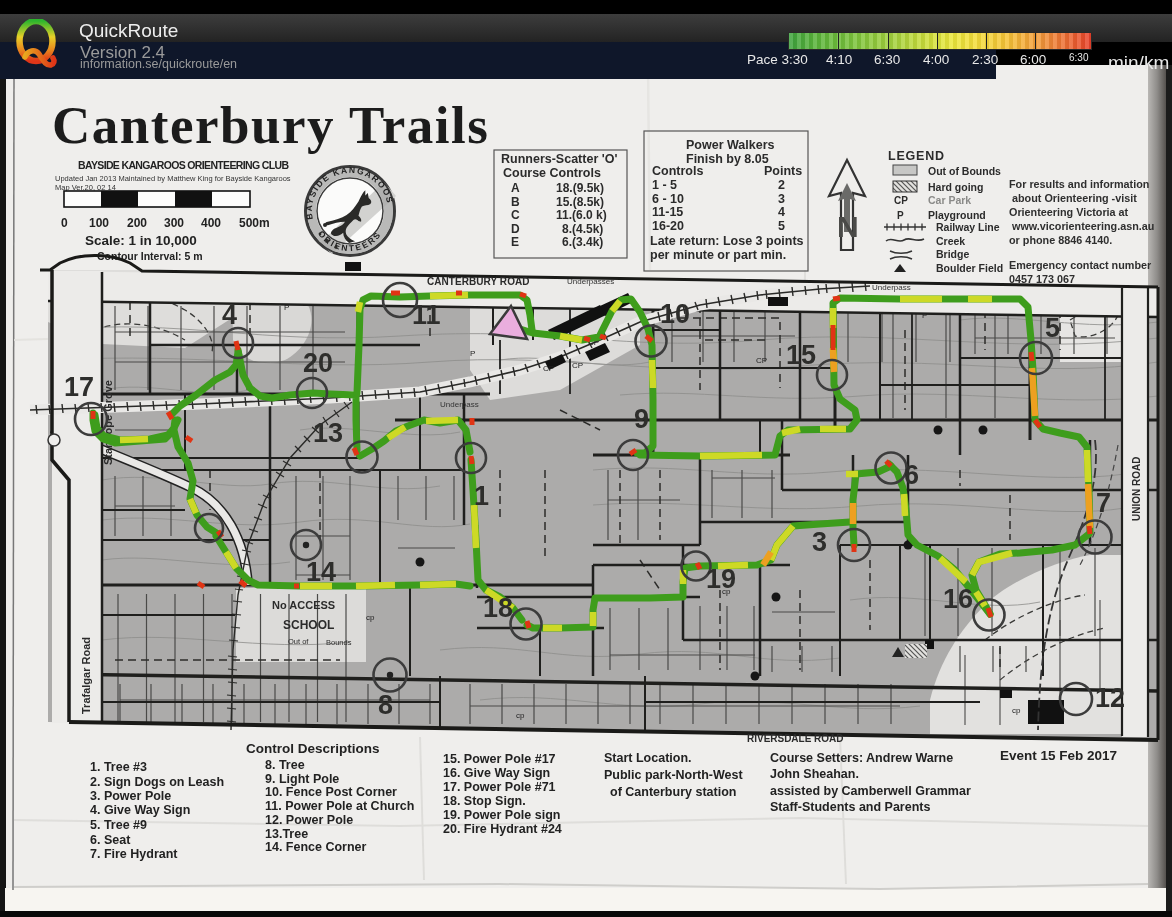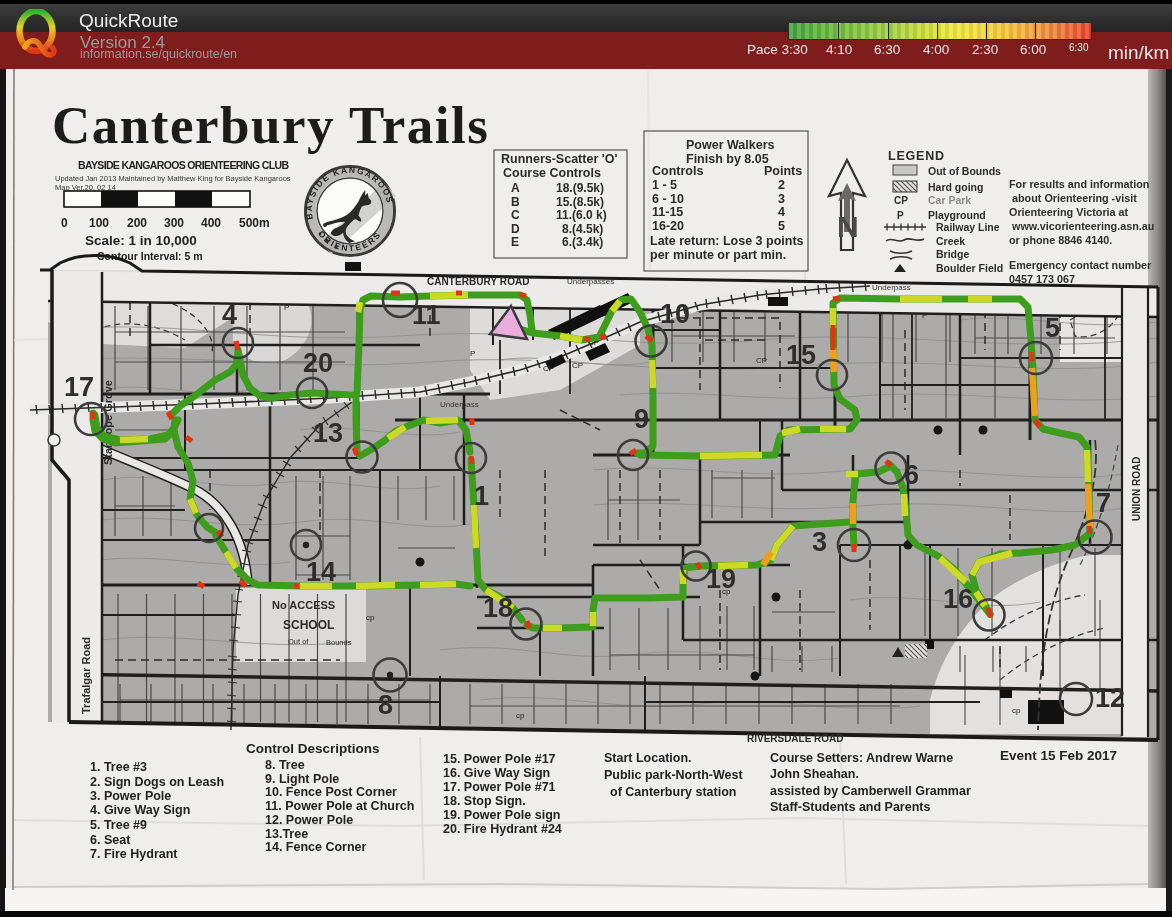--- a/index.html
+++ b/index.html
@@ -884,21 +884,21 @@
 <g font-family="Liberation Sans, sans-serif" font-size="12.5" font-weight="bold" fill="#222">
       <text x="770" y="762">Course Setters: Andrew Warne</text>
       <text x="770" y="778">John Sheahan.</text>
       <text x="770" y="795">assisted by Camberwell Grammar</text>
       <text x="770" y="811">Staff-Students and Parents</text>
     </g>
 
 <text x="1000" y="760" font-family="Liberation Sans, sans-serif" font-size="13.5" font-weight="bold" fill="#222">Event 15 Feb 2017</text>
 </svg>
 
-<div style="position:absolute;left:0;top:4px;width:1172px;height:65px;background:#7f1d1d">
+<div style="position:absolute;left:0;top:14px;width:996px;height:65px;background:#0f172a">
 <div style="position:absolute;left:0;top:0;width:1172px;height:28px;background:linear-gradient(#3d3d3d,#232323)"></div>
 
 <svg width="48" height="54" style="position:absolute;left:15px;top:5px" viewBox="0 0 48 54">
 <defs>
         <linearGradient id="qlg" x1="0" y1="0" x2="0" y2="1">
 <stop offset="0" stop-color="#2db52d"></stop>
           <stop offset="0.4" stop-color="#e8d028"></stop>
 <stop offset="0.72" stop-color="#e8881e"></stop>
           <stop offset="1" stop-color="#e03518"></stop>
         </linearGradient>

